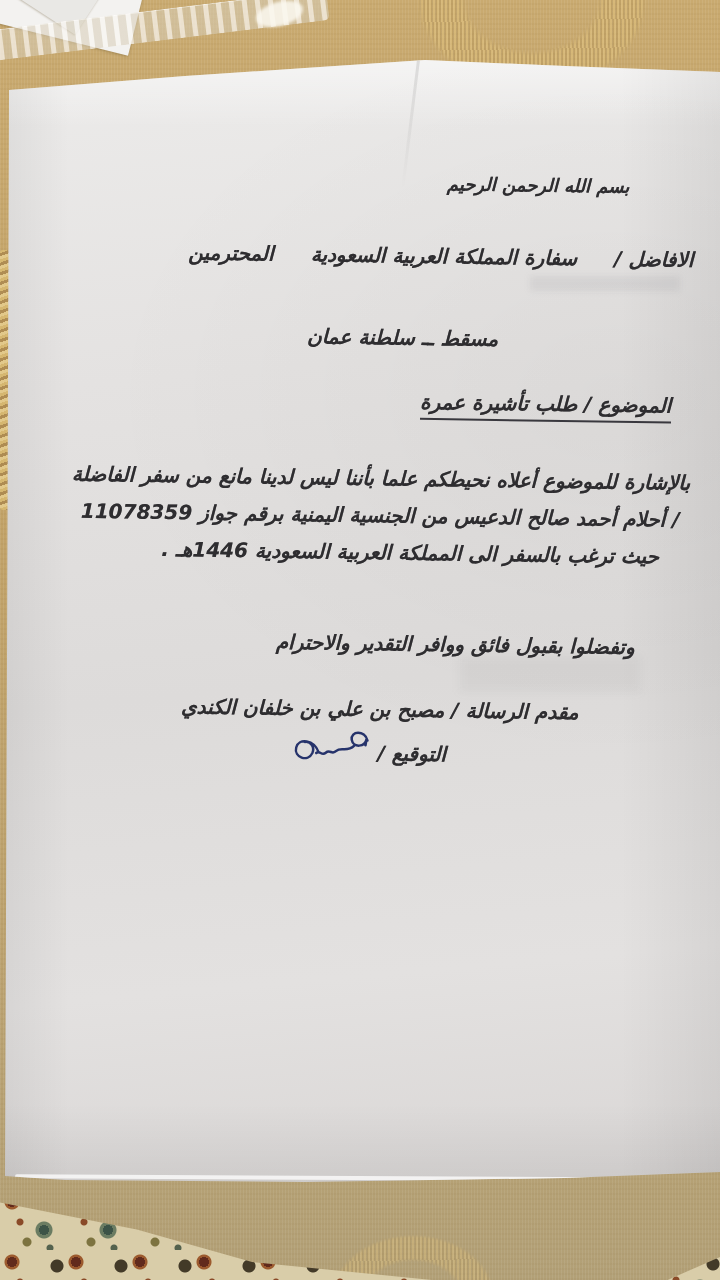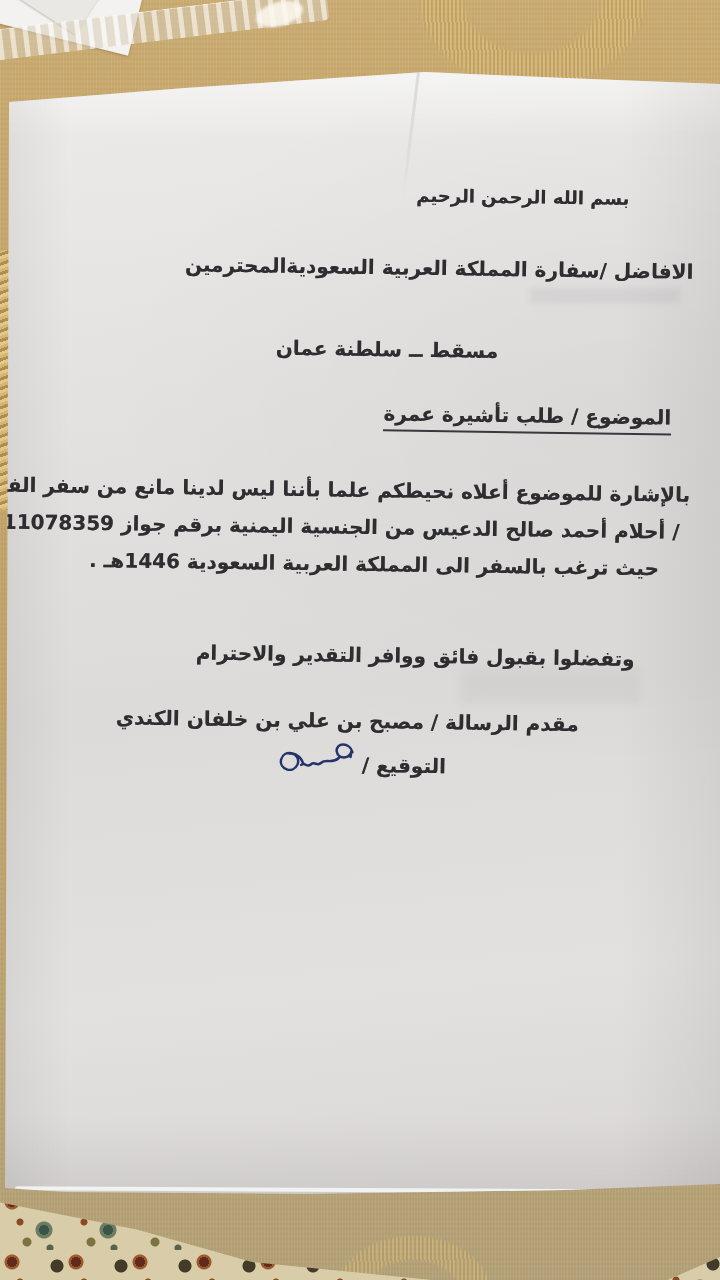--- a/index.html
+++ b/index.html
@@ -63,24 +63,25 @@
     transform:rotate(-7deg);
     background-color:rgba(228,220,200,0.42);
     background-image:repeating-linear-gradient(90deg, rgba(255,255,255,0.55) 0 5px, rgba(198,188,162,0.25) 5px 13px);
     border-top:1px solid rgba(255,255,255,0.5);
   }
   .plastic-shine{left:272px;top:6px;width:48px;height:24px;border-radius:50%;
     background:rgba(251,249,241,0.85);filter:blur(1.5px);transform:rotate(-8deg);}
 
   
   .paper{
-    left:5px;top:72px;width:715px;height:1122px;
+    left:5px;top:60px;width:715px;height:1122px;
     background:linear-gradient(175deg,#ecebea 0%,#e4e2e1 28%,#dddbda 55%,#e3e1e0 80%,#d9d6d5 100%);
     clip-path:polygon(4px 30px,180px 16px,300px 8px,420px 0px,560px 6px,715px 12px,
                       715px 1112px,560px 1118px,300px 1122px,60px 1120px,0px 1116px,2px 600px);
+    font-style:italic;
   }
   .paper-shade{
     left:0;top:0;right:0;bottom:0;
     background:
       linear-gradient(90deg, rgba(0,0,0,0.055) 0%, rgba(0,0,0,0) 9%, rgba(0,0,0,0) 86%, rgba(0,0,0,0.06) 100%),
       linear-gradient(180deg, rgba(255,255,255,0.5) 0%, rgba(0,0,0,0) 6%, rgba(0,0,0,0) 93%, rgba(0,0,0,0.06) 100%),
       radial-gradient(120% 55% at 85% 30%, rgba(0,0,0,0.035), rgba(0,0,0,0) 60%);
   }
   .paper-crease{left:404px;top:0;width:3px;height:130px;transform:rotate(7deg);
     background:linear-gradient(180deg,rgba(0,0,0,0.10),rgba(0,0,0,0));}

